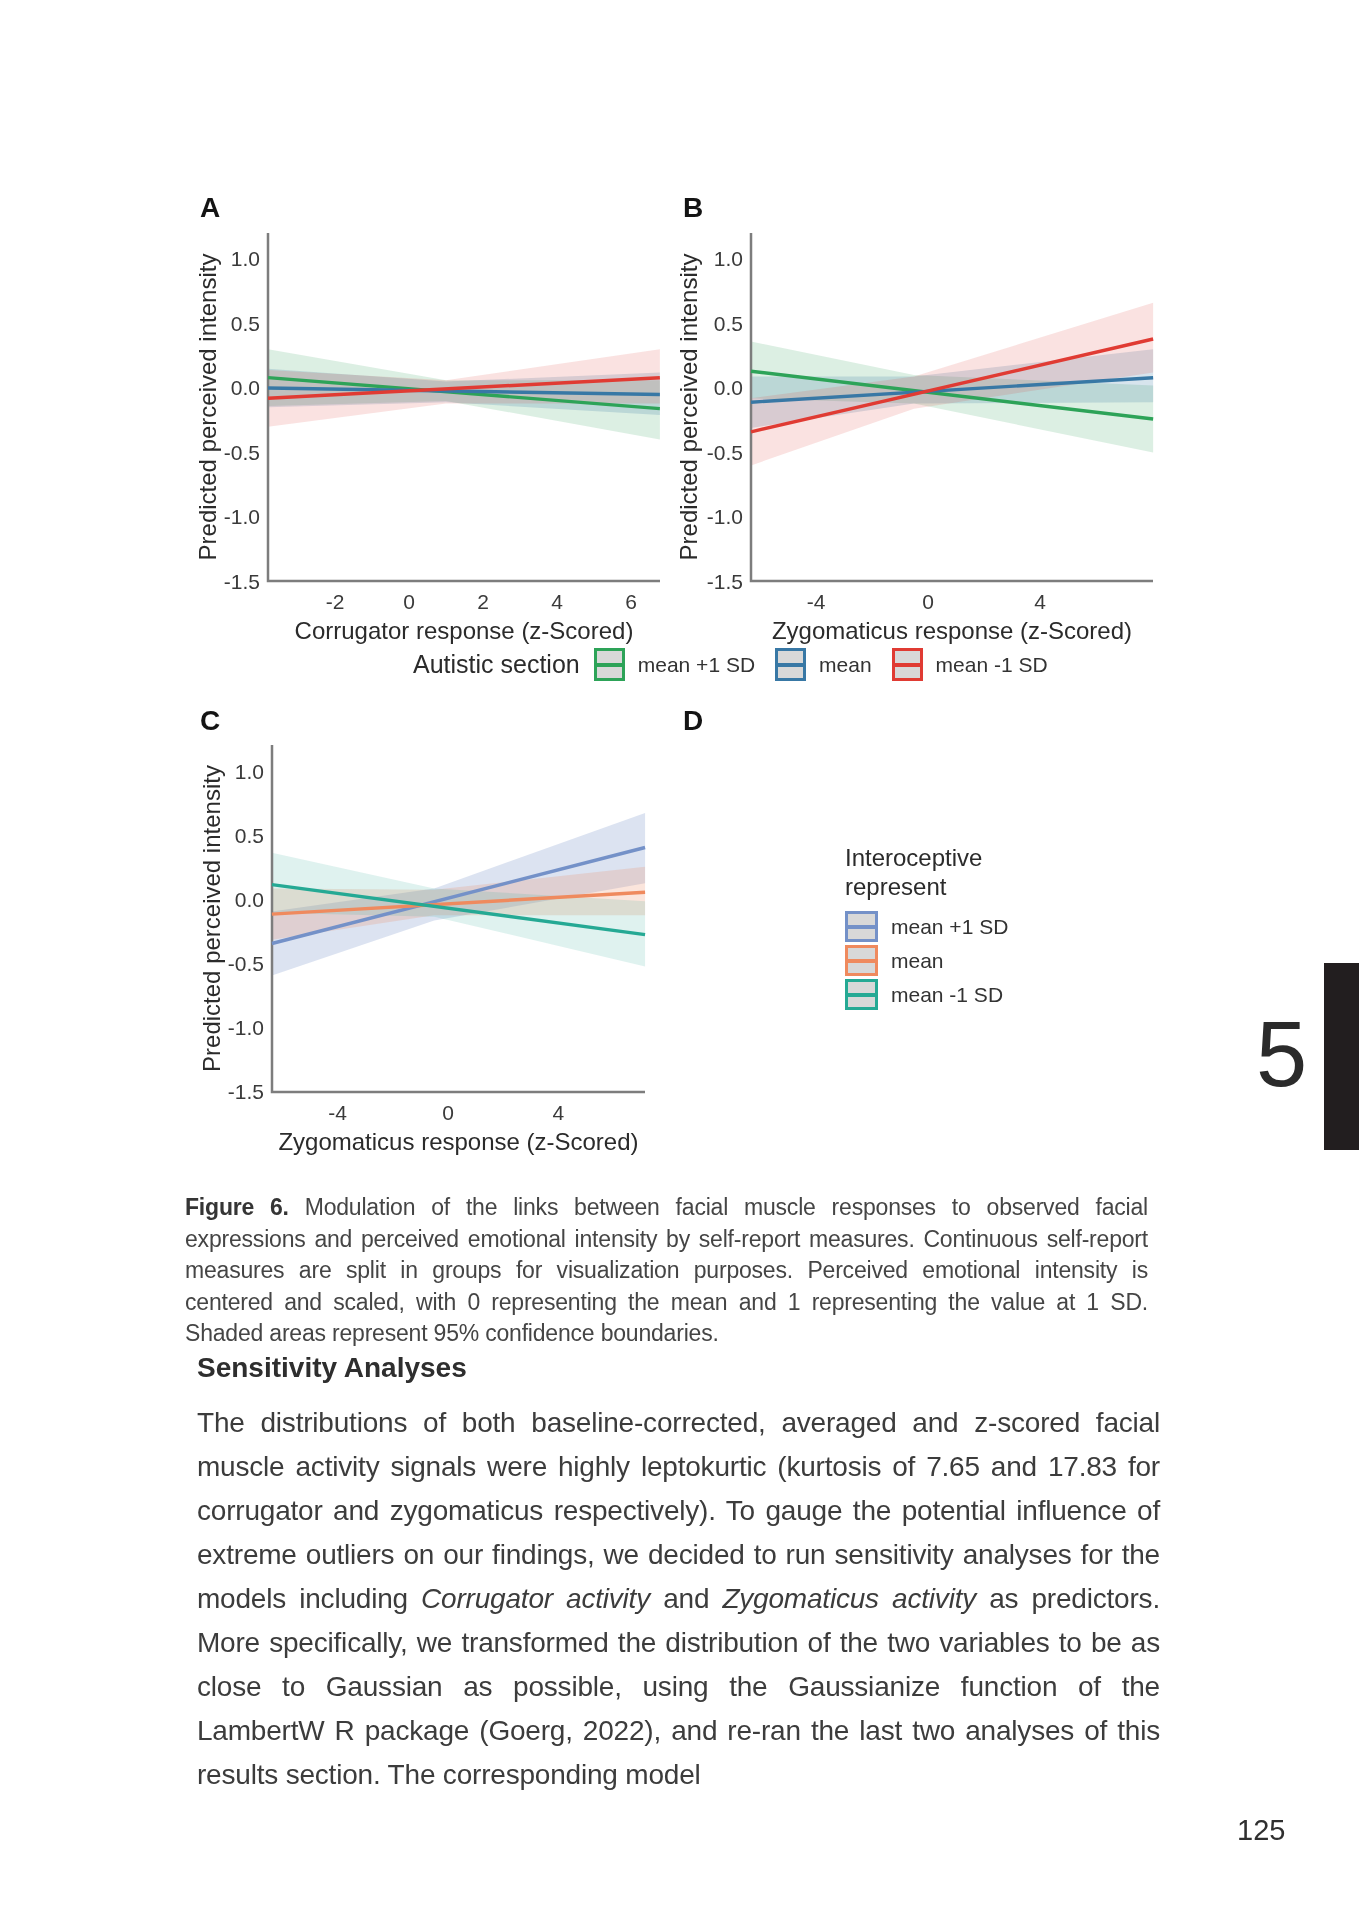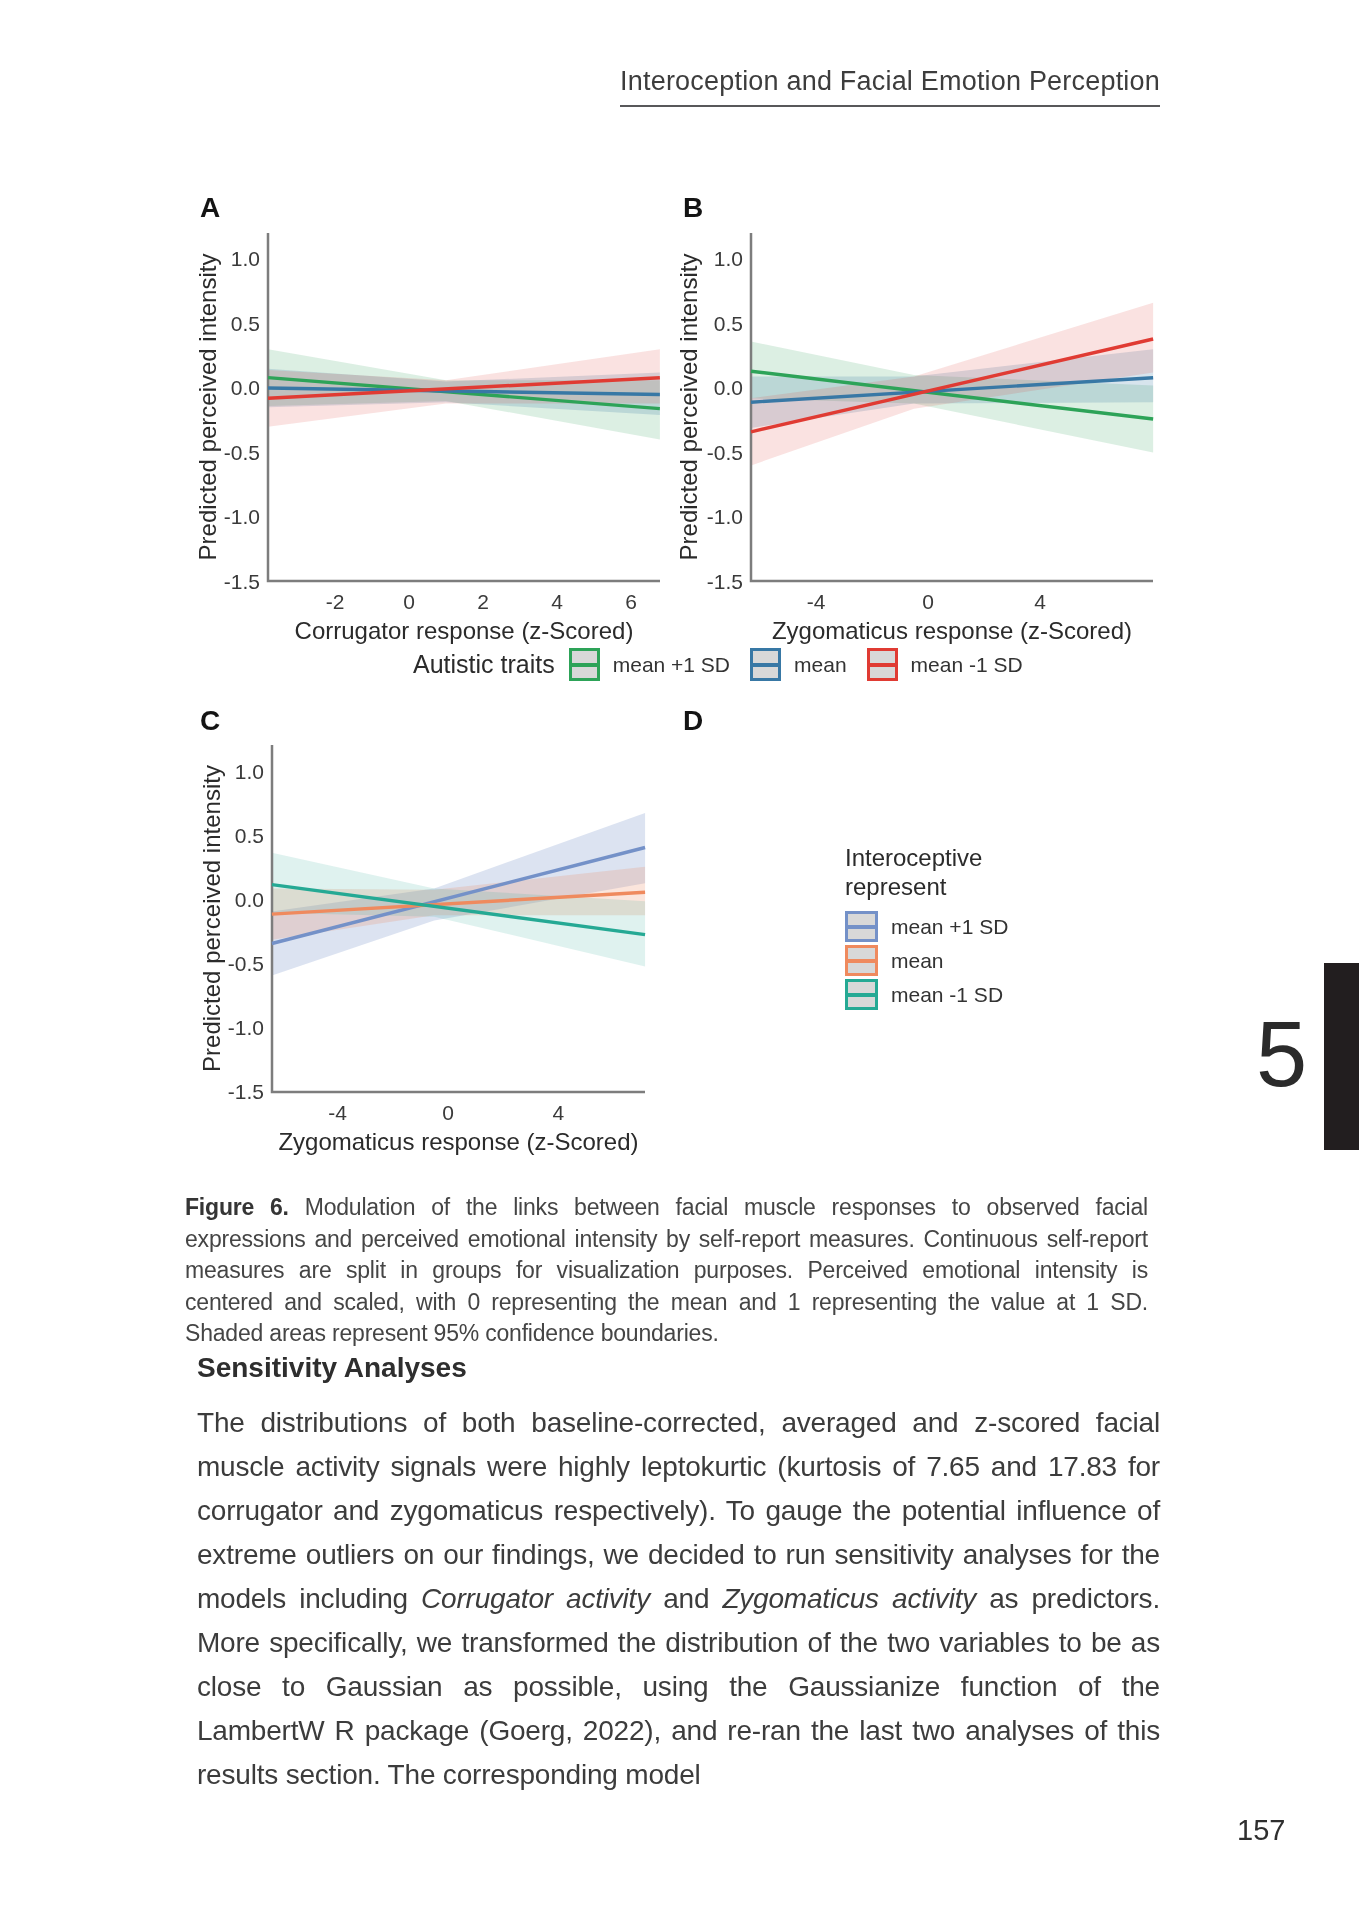--- a/index.html
+++ b/index.html
@@ -51,23 +51,20 @@
              font-size:28px;line-height:44px;color:#3c3c3c;text-align:justify;letter-spacing:-0.2px;}
   .body-text i{}
 
   .page-number{position:absolute;left:1237px;top:1814px;font-size:29px;color:#2f2f2f;}
 </style>
 </head>
 <body>
 
 <div class="page">
 
-  <div class="header-wrap">
-    <span class="header-text">Interoception and Facial Emotion Perception</span>
-  </div>
 
   <svg id="charts" class="charts-svg" viewBox="0 0 1359 1920">
       <g>
         <polygon points="268.03,349.3 446,380.26 659.86,380.26 659.86,439.6 446,400.9 268.03,406.06" fill="#2da358" fill-opacity="0.17"></polygon>
         <polygon points="268.03,368.65 446,381.55 659.86,372.52 659.86,415.09 446,402.19 268.03,407.35" fill="#3878a5" fill-opacity="0.2"></polygon>
         <polygon points="268.03,369.94 446,380.26 659.86,349.3 659.86,403.48 446,403.48 268.03,426.7" fill="#e03b33" fill-opacity="0.15"></polygon>
         <polyline points="268,233 268,581 660,581" fill="none" stroke="#7d7d7d" stroke-width="2.5"></polyline>
         <polyline points="268.03,377.68 659.86,408.64" fill="none" stroke="#2da358" stroke-width="3.4"></polyline>
         <polyline points="268.03,388 659.86,394.45" fill="none" stroke="#3878a5" stroke-width="3.4"></polyline>
         <polyline points="268.03,398.32 659.86,377.68" fill="none" stroke="#e03b33" stroke-width="3.4"></polyline>
@@ -126,21 +123,21 @@
         <text x="220" y="918.5" text-anchor="middle" class="axlabel" transform="rotate(-90 220 918.5)">Predicted perceived intensity</text>
       </g>
     </svg>
 
   <div class="panel-letter" style="left:200px;top:192px;">A</div>
   <div class="panel-letter" style="left:683px;top:192px;">B</div>
   <div class="panel-letter" style="left:200px;top:705px;">C</div>
   <div class="panel-letter" style="left:683px;top:705px;">D</div>
 
   <div class="legend-ab">
-    <span class="legend-title">Autistic traits</span>
+    <span class="legend-title">Autistic section</span>
     <span class="key" style="border-color: rgb(45, 163, 88);">
         <i class="key-line" style="background: rgb(45, 163, 88);"></i>
       </span>
     <span class="legend-label">mean +1 SD</span>
     <span class="key" style="border-color: rgb(56, 120, 165);">
         <i class="key-line" style="background: rgb(56, 120, 165);"></i>
       </span>
     <span class="legend-label">mean</span>
     <span class="key" style="border-color: rgb(224, 59, 51);">
         <i class="key-line" style="background: rgb(224, 59, 51);"></i>
@@ -172,14 +169,14 @@
 
   <div class="chapter-tab"></div>
   <div class="chapter-number">5</div>
 
   <p class="caption"><b>Figure 6.</b><span> Modulation of the links between facial muscle responses to observed facial expressions and perceived emotional intensity by self-report measures. Continuous self-report measures are split in groups for visualization purposes. Perceived emotional intensity is centered and scaled, with 0 representing the mean and 1 representing the value at 1 SD. Shaded areas represent 95% confidence boundaries.</span></p>
 
   <h2 class="section-heading">Sensitivity Analyses</h2>
 
   <p class="body-text"><span>The distributions of both baseline-corrected, averaged and z-scored facial muscle activity signals were highly leptokurtic (kurtosis of 7.65 and 17.83 for corrugator and zygomaticus respectively). To gauge the potential influence of extreme outliers on our findings, we decided to run sensitivity analyses for the models including </span><i>Corrugator activity</i><span> and </span><i>Zygomaticus activity</i><span> as predictors. More specifically, we transformed the distribution of the two variables to be as close to Gaussian as possible, using the Gaussianize function of the LambertW R package (Goerg, 2022), and re-ran the last two analyses of this results section. The corresponding model</span></p>
 
-  <div class="page-number">157</div>
+  <div class="page-number">125</div>
 </div>
 
 </body></html>

